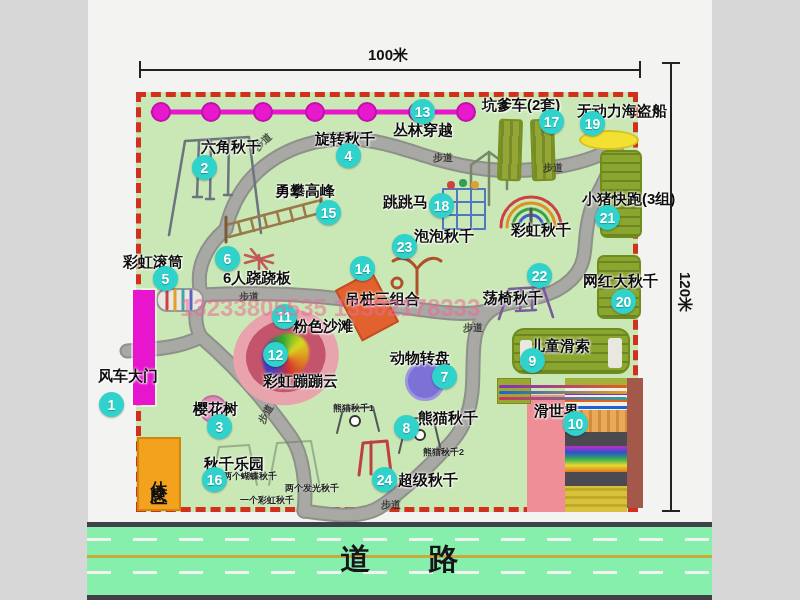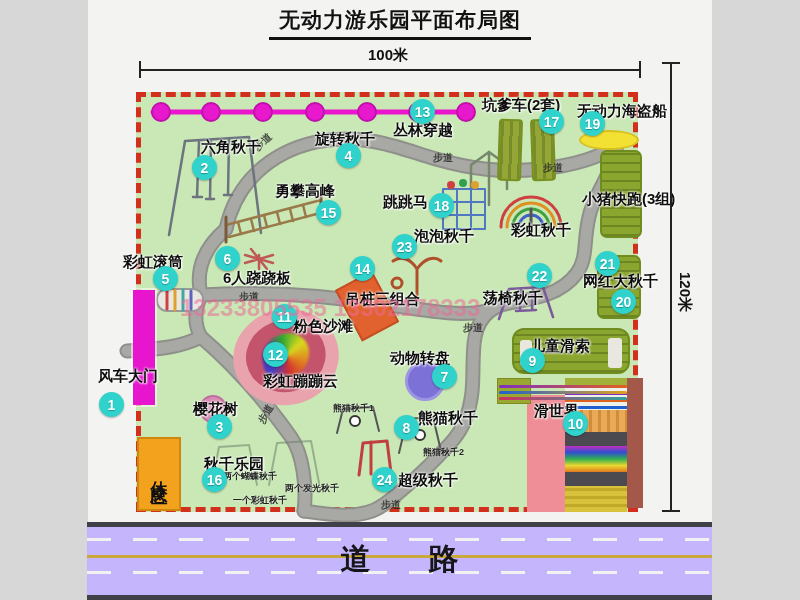--- a/index.html
+++ b/index.html
@@ -42,42 +42,39 @@
   .rainbowblob{background:conic-gradient(#30a830,#d8d820,#e08020,#d03030,#4040c8,#7030a0,#30a830);
         border-radius:55% 45% 60% 40%;filter:blur(1px);}
   .prlg{background:#e2622f;border:2px solid #c54e22;transform:rotate(-28deg);z-index:7;}
   .pinkrect{background:#ef8e96;z-index:7;}
   .brown{background:#a3584a;z-index:7;}
   .oliveblock{background:#9aa832;border:1px solid #7d8c20;z-index:8;}
   .strips{z-index:8;}
   .strips div{position:static;display:block;width:100%;}
   .slideline{height:3px;z-index:9;border-radius:2px;}
   
-  .road{position:absolute;left:87px;top:522px;width:625px;height:78px;background:#c4b5fd;
+  .road{position:absolute;left:87px;top:522px;width:625px;height:78px;background:#86efac;
         border-top:5px solid #3f4048;border-bottom:5px solid #3f4048;box-sizing:border-box;z-index:40;}
   .lane{position:absolute;left:0;width:100%;height:3px;
         background:repeating-linear-gradient(90deg,#f2f2f2 0 24px,transparent 24px 46px);}
   .centerline{position:absolute;left:0;top:28px;width:100%;height:3px;background:#c9a83c;}
   .road-label{position:absolute;left:0;top:12px;width:100%;text-align:center;font-size:30px;
         font-weight:bold;color:#15151a;letter-spacing:58px;text-indent:58px;}
   
   .wm-co{position:absolute;left:268px;top:256px;font-size:36px;font-weight:bold;letter-spacing:7px;
         color:rgba(88,158,84,.48);z-index:36;white-space:nowrap;}
   .wm-ph{position:absolute;left:180px;top:294px;font-size:24px;font-weight:bold;letter-spacing:0px;
         color:rgba(235,105,150,.55);z-index:36;white-space:nowrap;}
 </style>
 </head>
 <body>
 
 <div class="stage">
   <div class="paper"></div>
 
-  <div class="title">
-    <span>无动力游乐园平面布局图</span>
-  </div>
 
   <div class="dim" style="left:140px;top:69px;width:500px;height:2px;"></div>
   <div class="dim" style="left:139px;top:61px;width:2px;height:17px;"></div>
   <div class="dim" style="left:639px;top:61px;width:2px;height:17px;"></div>
   <div class="dim-label" style="left:368px;top:46px;">100米</div>
 
   <div class="dim" style="left:670px;top:63px;width:2px;height:449px;"></div>
   <div class="dim" style="left:662px;top:62px;width:18px;height:2px;"></div>
   <div class="dim" style="left:662px;top:510px;width:18px;height:2px;"></div>
   <div class="dim-label rot90" style="left:694px;top:272px;">120米</div>
@@ -265,21 +262,21 @@
     <div class="lbl" style="left:441px;top:93px;">小猪快跑(3组)</div>
     <div class="lbl" style="left:342px;top:192px;">荡椅秋千</div>
     <div class="lbl" style="left:273px;top:130px;">泡泡秋千</div>
     <div class="lbl" style="left:257px;top:374px;">超级秋千</div>
     <div class="lbl" style="left:370px;top:124px;">彩虹秋千</div>
 
     <div class="note" style="left:192px;top:306px;">熊猫秋千1</div>
     <div class="note" style="left:282px;top:350px;">熊猫秋千2</div>
     <div class="note" style="left:82px;top:374px;">两个蝴蝶秋千</div>
     <div class="note" style="left:104px;top:386px;padding-left:40px;">两个发光秋千</div>
-    <div class="note" style="left:92px;top:398px;">一个彩虹秋千</div>
+    <div class="note" style="left:99px;top:398px;">一个彩虹秋千</div>
 
     <div class="badge" style="left:-42px;top:295px;">1</div>
     <div class="badge" style="left:51px;top:58px;">2</div>
     <div class="badge" style="left:66px;top:317px;">3</div>
     <div class="badge" style="left:195px;top:46px;">4</div>
     <div class="badge" style="left:12px;top:169px;">5</div>
     <div class="badge" style="left:74px;top:149px;">6</div>
     <div class="badge" style="left:291px;top:267px;">7</div>
     <div class="badge" style="left:253px;top:318px;">8</div>
     <div class="badge" style="left:379px;top:251px;">9</div>
@@ -287,21 +284,21 @@
     <div class="badge" style="left:131px;top:207px;">11</div>
     <div class="badge" style="left:122px;top:245px;">12</div>
     <div class="badge" style="left:269px;top:2px;">13</div>
     <div class="badge" style="left:209px;top:159px;">14</div>
     <div class="badge" style="left:175px;top:103px;">15</div>
     <div class="badge" style="left:61px;top:370px;">16</div>
     <div class="badge" style="left:375px;top:12px;margin-left:23px;">17</div>
     <div class="badge" style="left:288px;top:96px;">18</div>
     <div class="badge" style="left:439px;top:14px;">19</div>
     <div class="badge" style="left:470px;top:192px;">20</div>
-    <div class="badge" style="left:454px;top:108px;margin-top:46px;">21</div>
+    <div class="badge" style="left:454px;top:108px;">21</div>
     <div class="badge" style="left:386px;top:166px;">22</div>
     <div class="badge" style="left:251px;top:137px;">23</div>
     <div class="badge" style="left:231px;top:370px;">24</div>
   </div>
 
   <div class="road">
     <div class="lane" style="top:11px;"></div>
     <div class="centerline"></div>
     <div class="lane" style="top:44px;"></div>
     <div class="road-label">道路</div>

